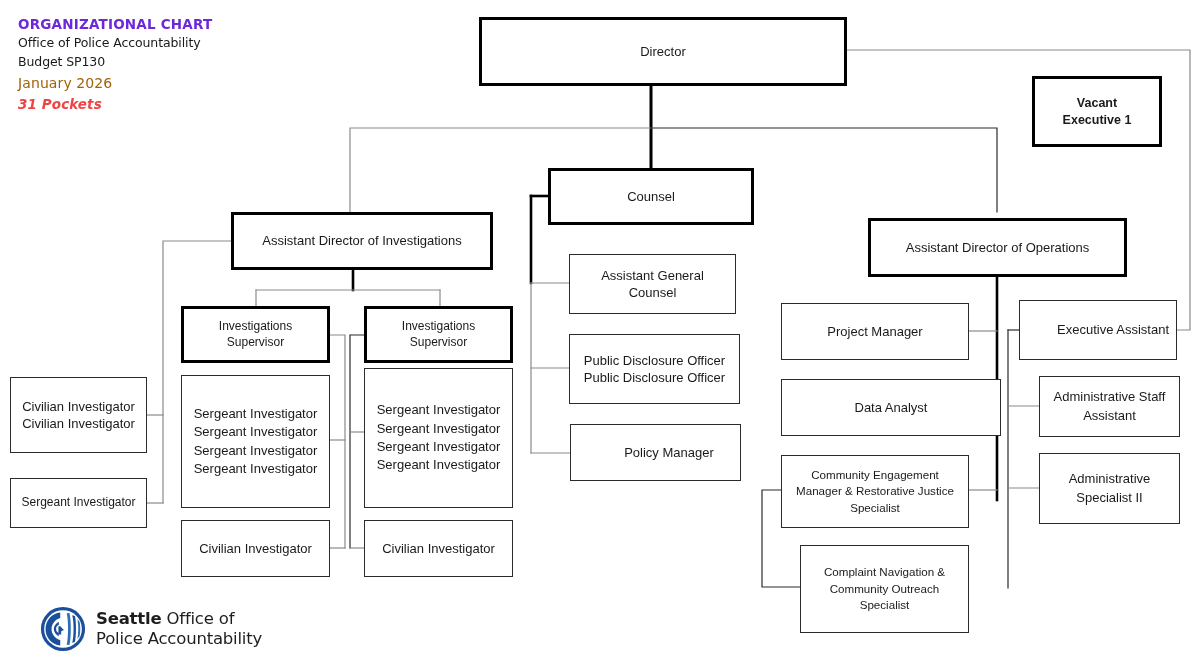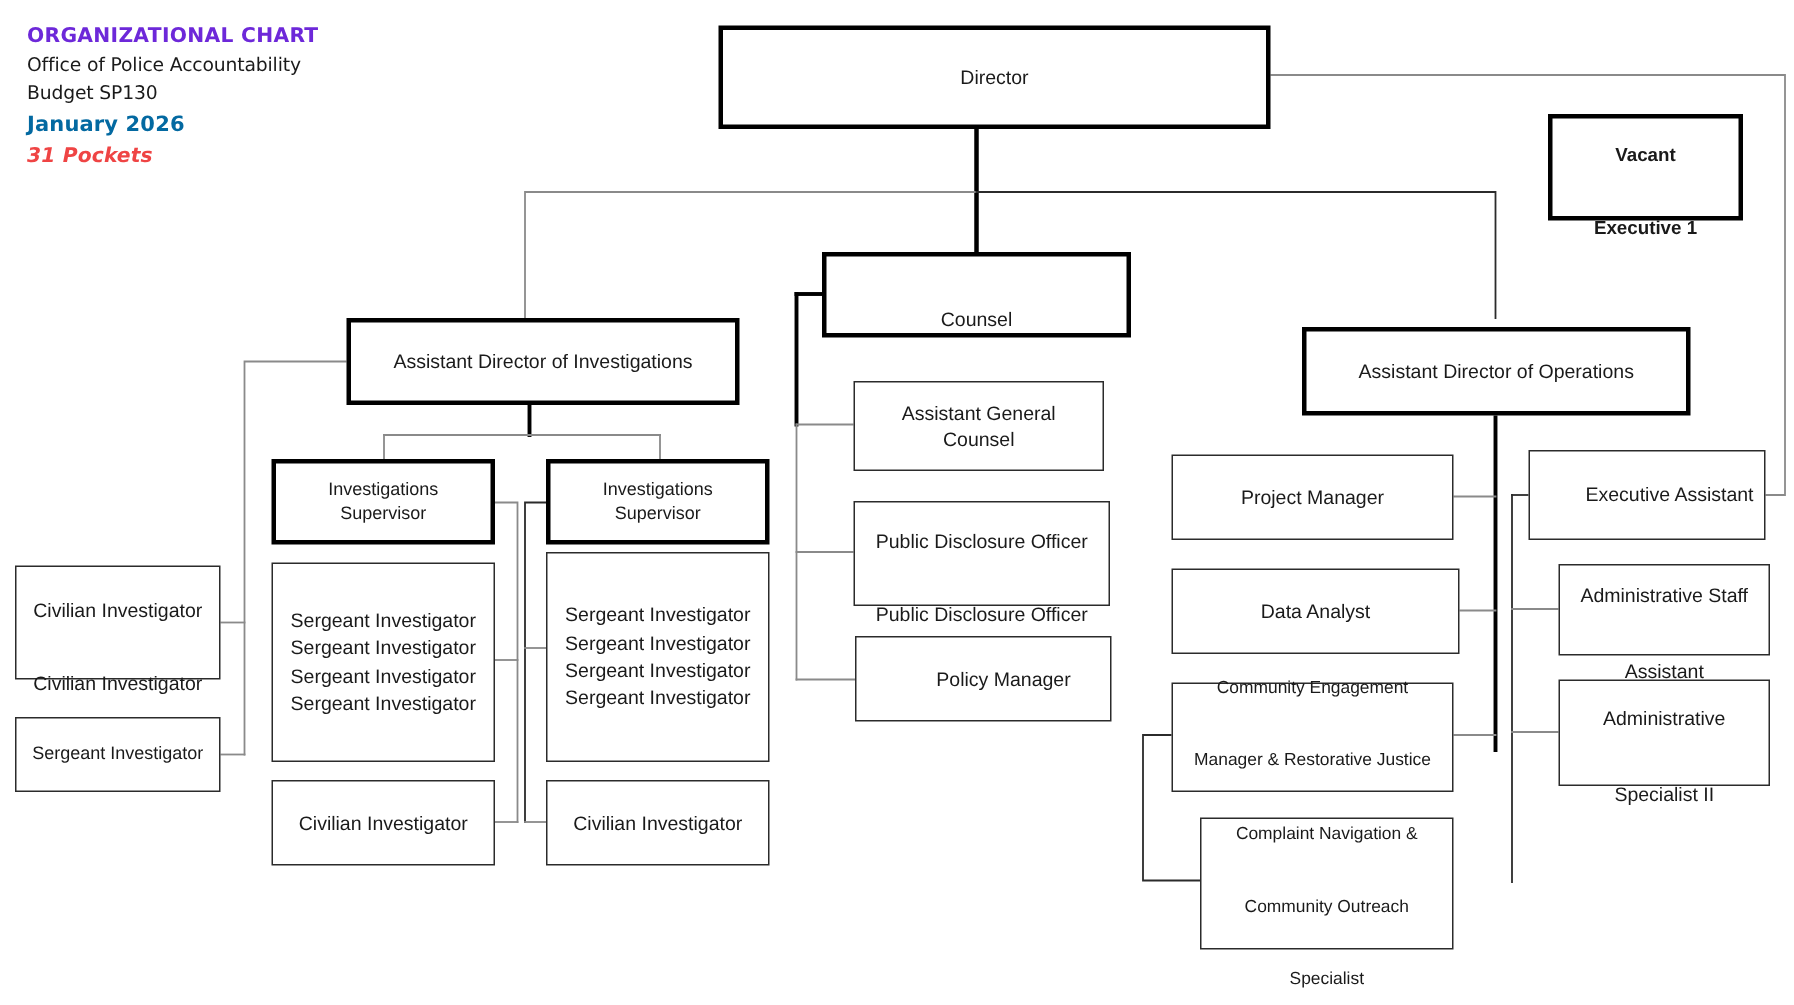--- a/index.html
+++ b/index.html
@@ -23,42 +23,42 @@
     font-weight:700;font-size:13.5px;letter-spacing:.2px;
     color:#6d28d9;line-height:1.25;
   }
   .hdr-line{
     font-family:"DejaVu Sans", sans-serif;
     font-size:12.5px;color:#1a1a1a;line-height:1.55;
     letter-spacing:-.1px;
   }
   .hdr-strong{
     font-family:"DejaVu Sans", sans-serif;
-    font-weight:700;font-size:14px;color:#0369a1;line-height:1.6;
+    font-weight:400;font-size:14px;color:#a16207;line-height:1.6;
     letter-spacing:.1px;
   }
   .hdr-italic{
     font-family:"DejaVu Sans", sans-serif;
     font-style:italic;font-weight:700;font-size:13.5px;color:#ef4444;
     line-height:1.6;letter-spacing:.1px;
   }
 
   
   .node{
     position:absolute;z-index:3;background:#ffffff;
     border:1.3px solid #2b2b2b;
     display:flex;align-items:center;justify-content:center;
     text-align:center;box-sizing:border-box;
     font-size:13px;line-height:1.32;color:#1a1a1a;
     padding:2px 6px;
   }
   .node.heavy{border:3px solid #000000;}
   .node.bold-text{font-weight:700;font-size:12.5px;}
   .node .lines{display:block;width:100%;}
-  .node .lines span{display:block;margin-top:32px;}
+  .node .lines span{display:block;}
   .node.small{font-size:12px;}
   .node.tiny{font-size:11.6px;}
   .node.ml{line-height:1.42;}
 
   
   .stack{display:block;width:100%;text-align:center;}
   .stack span{display:block;line-height:1.42;}
 
   
   .logo{position:absolute;left:40px;top:606px;z-index:5;
@@ -218,21 +218,21 @@
   </div>
 
   <div class="node heavy" style="left:868px;top:218px;width:259px;height:59px;">
     <span>Assistant Director of Operations</span>
   </div>
 
   <div class="node" style="left:781px;top:303px;width:188px;height:57px;border-width:1.6px;">
     <span>Project Manager</span>
   </div>
 
-  <div class="node" style="left:781px;top:379px;width:192px;height:57px;border-width:1.6px;">
+  <div class="node" style="left:781px;top:379px;width:220px;height:57px;border-width:1.6px;">
     <span>Data Analyst</span>
   </div>
 
   <div class="node tiny ml" style="left:781px;top:455px;width:188px;height:73px;border-width:1.6px;text-align:center;">
     <span class="lines">
       <span>Community Engagement</span>
       <span>Manager &amp; Restorative Justice</span>
       <span>Specialist</span>
     </span>
   </div>
@@ -256,14 +256,35 @@
     </span>
   </div>
 
   <div class="node ml" style="left:1039px;top:453px;width:141px;height:71px;border-width:1.6px;">
     <span class="lines">
       <span>Administrative</span>
       <span>Specialist II</span>
     </span>
   </div>
 
+  <div class="logo">
+    <svg class="logo-mark" viewBox="0 0 100 100" xmlns="http://www.w3.org/2000/svg">
+      <circle cx="50" cy="50" r="48" fill="#1B4F9C"></circle>
+      <circle cx="50" cy="50" r="41" fill="#ffffff"></circle>
+
+      <path d="M44 14 C26 16 12 31 12 50 C12 69 26 84 44 86 L44 74
+               C33 71 25 61 25 50 C25 39 33 29 44 26 Z" fill="#1B4F9C"></path>
+      <path d="M41 34 C34 38 30 44 30 50 C30 57 35 63 41 66 L41 59
+               C37 57 35 54 35 50 C35 46 37 43 41 41 Z" fill="#1B4F9C"></path>
+
+      <path d="M44 44 L52 52 L46 55 L46 62 L40 62 L40 44 Z" fill="#1B4F9C"></path>
+
+      <path d="M58 16 C62 30 62 70 58 84 L64 85 C68 70 68 30 64 15 Z" fill="#2C6FB5"></path>
+      <path d="M70 20 C74 33 74 67 70 80 L76 78 C79 65 79 35 76 22 Z" fill="#1B4F9C"></path>
+      <path d="M81 28 C84 38 84 62 81 72 L86 66 C88 56 88 44 86 34 Z" fill="#2C6FB5"></path>
+    </svg>
+    <div class="logo-text">
+      <span><b>Seattle</b><span> Office of</span></span>
+      <span class="l2">Police Accountability</span>
+    </div>
+  </div>
 
 </div>
 
 </body></html>

